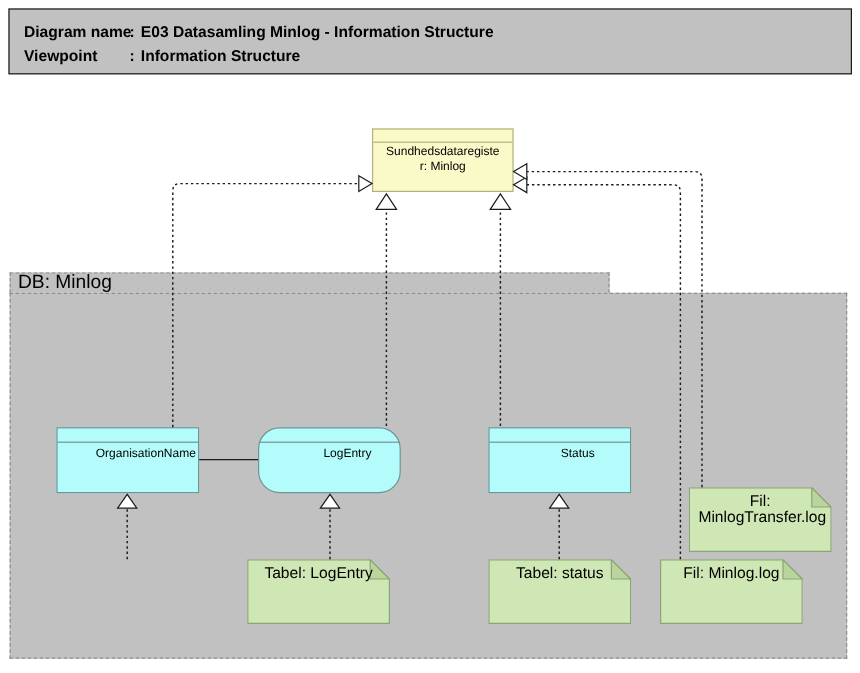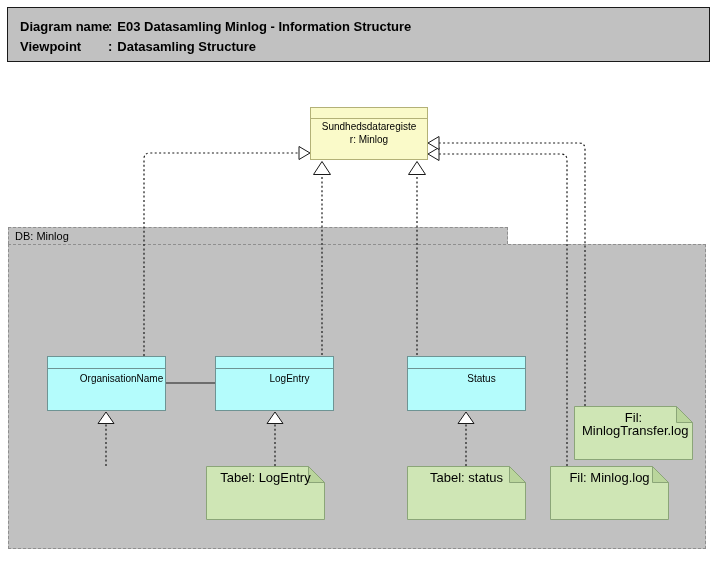--- a/index.html
+++ b/index.html
@@ -11,38 +11,38 @@
     background:var(--header-fill,#C1C1C1);border:1px solid #1a1a1a;
     padding:9px 0 4px 12px;font-size:13px;font-weight:bold;color:#000;}
   .hrow{line-height:20px;white-space:nowrap;}
   .hl{display:inline-block;width:88px;}
   .hc{display:inline-block;margin-right:5px;}
 
   
   .grp-tab{position:absolute;left:8px;top:227px;width:500px;height:17px;box-sizing:border-box;
     background:var(--container-fill,#C1C1C1);
     border:1px dashed var(--container-border,#8F8F8F);border-bottom:none;
-    font-size:11px;color:#000;line-height:16px;padding-left:6px;}
+    font-size:16px;color:#000;line-height:16px;padding-left:6px;}
   .grp-body{position:absolute;left:8px;top:244px;width:698px;height:305px;box-sizing:border-box;
     background:var(--container-fill,#C1C1C1);
     border:1px dashed var(--container-border,#8F8F8F);}
 
   
   .register{position:absolute;left:310px;top:107px;width:118px;height:53px;box-sizing:border-box;
     background:var(--register-fill,#FAFAC9);border:1px solid var(--register-border,#B3B177);}
   .register .strip{height:10px;border-bottom:1px solid var(--register-border,#B3B177);}
   .reg-text{width:96px;margin:2px auto 0;text-align:center;font-size:10px;line-height:12.5px;
     color:#000;word-break:break-all;}
 
   
   .entity{position:absolute;width:119px;height:55px;box-sizing:border-box;
     background:var(--entity-fill,#B4FCFC);border:1px solid var(--entity-border,#6E9494);}
   .entity .strip{height:11px;border-bottom:1px solid var(--entity-border,#6E9494);}
   .ent-text{margin-top:4px;text-align:center;font-size:10px;color:#000;margin-left:30px;}
-  .e1{left:47px;top:356px;} .e2{left:215px;top:356px;} .e3{left:407px;top:356px;}
+  .e1{left:47px;top:356px;} .e2{left:215px;top:356px;border-radius:18px;} .e3{left:407px;top:356px;}
 
   
   .note{position:absolute;width:119px;height:54px;}
   .note svg{position:absolute;left:0;top:0;display:block;}
   .note-text{position:absolute;left:0;top:0;width:100%;height:100%;box-sizing:border-box;
     padding:5px 8px 0;text-align:center;font-size:13px;line-height:13px;color:#000;}
   .n1{left:47px;top:466px;} .n2{left:206px;top:466px;} .n3{left:407px;top:466px;}
   .n4{left:550px;top:466px;} .n5{left:574px;top:406px;}
 
   
@@ -51,21 +51,21 @@
   .solid{stroke:#1a1a1a;stroke-width:1.2;}
   .head{fill:#ffffff;stroke:#1a1a1a;stroke-width:1;}
 </style>
 </head>
 <body>
 
 <div class="page">
 
   <div class="hdr">
     <div class="hrow"><span class="hl">Diagram name</span><span class="hc">:</span><span>E03 Datasamling Minlog - Information Structure</span></div>
-    <div class="hrow"><span class="hl">Viewpoint</span><span class="hc">:</span><span>Datasamling Structure</span></div>
+    <div class="hrow"><span class="hl">Viewpoint</span><span class="hc">:</span><span>Information Structure</span></div>
   </div>
 
   <div class="grp-tab"><span>DB: Minlog</span></div>
   <div class="grp-body"></div>
 
   <div class="register">
     <div class="strip"></div>
     <div class="reg-text">Sundhedsdataregister: Minlog</div>
   </div>
 

